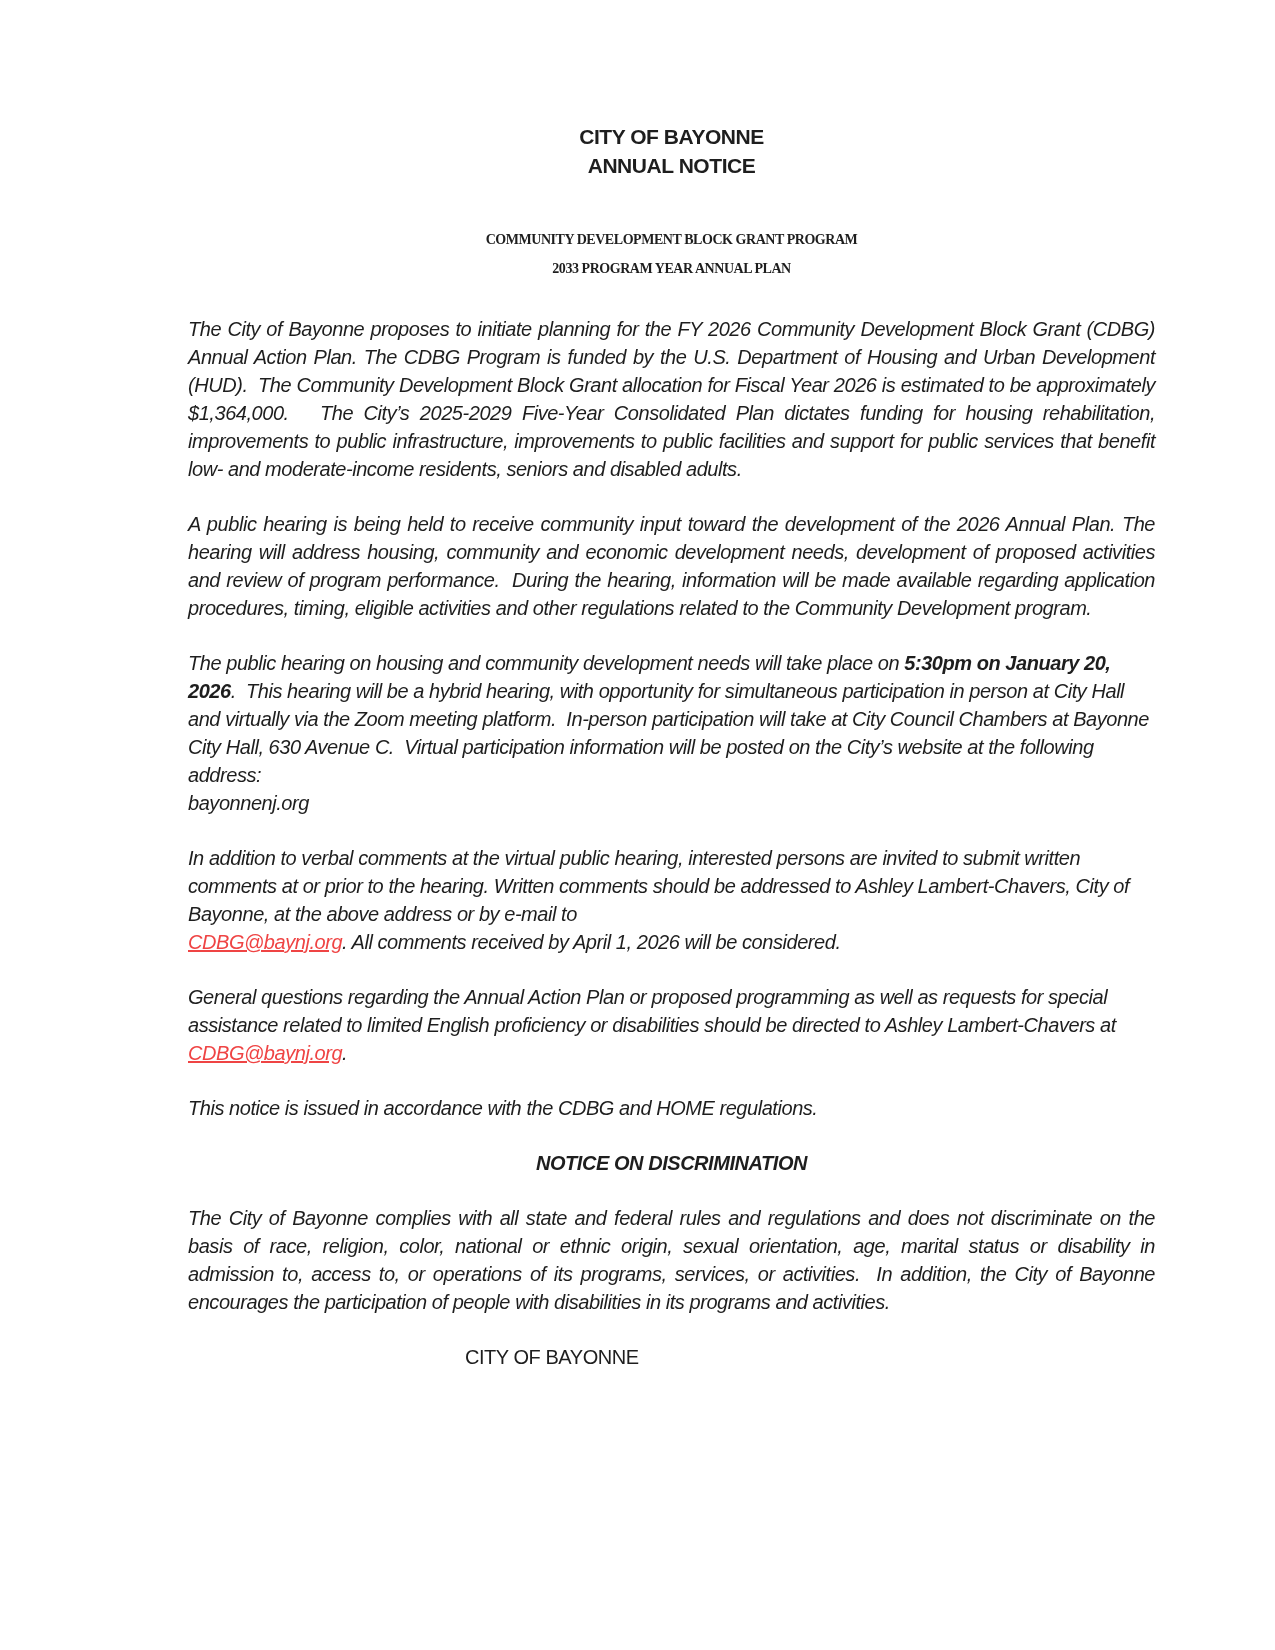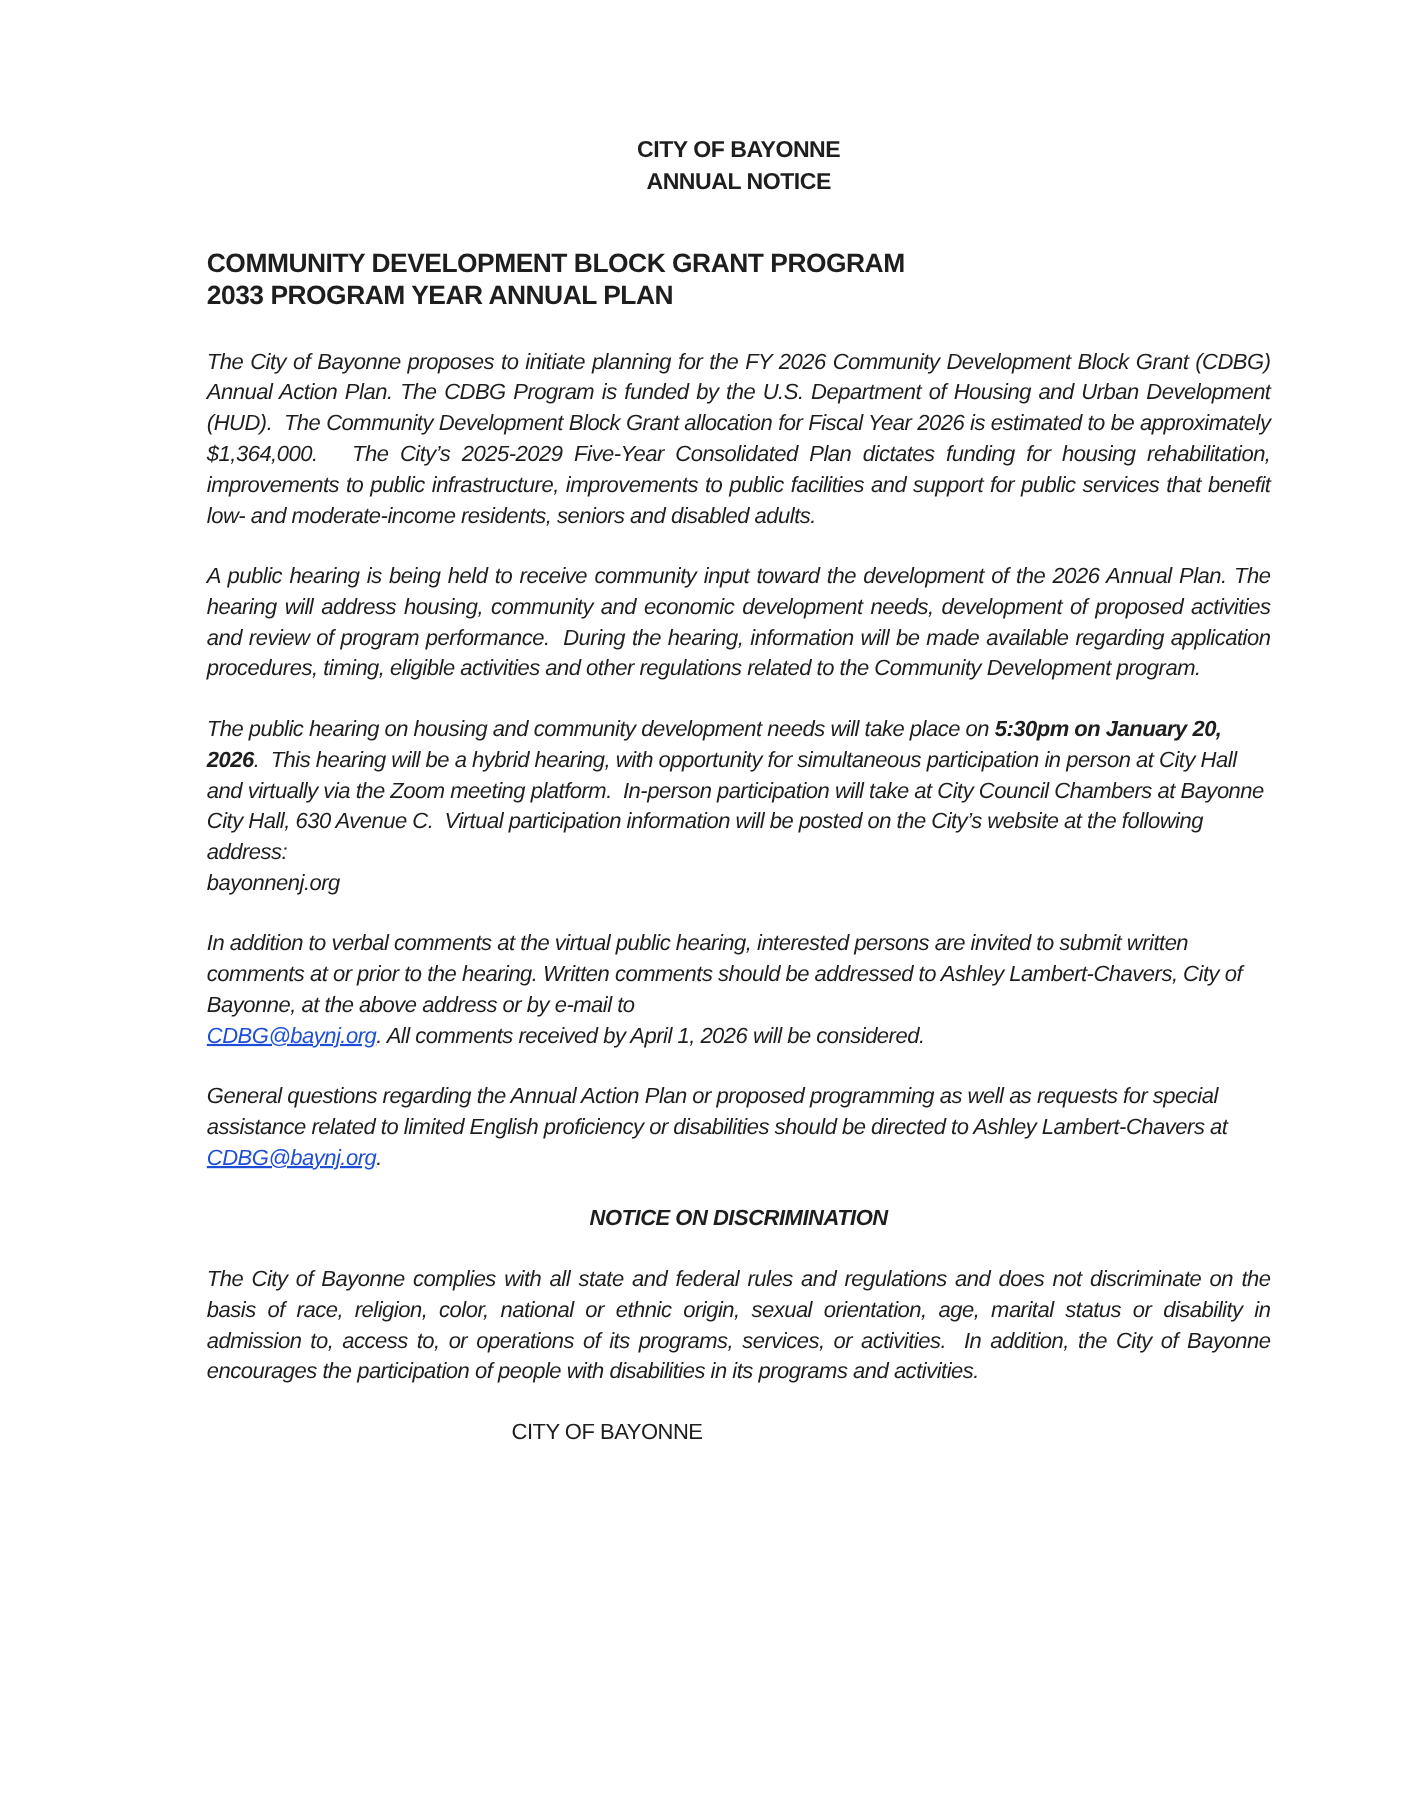--- a/index.html
+++ b/index.html
@@ -22,44 +22,45 @@
     overflow: hidden;
   }
   .doc-header {
     text-align: center;
     font-weight: bold;
     font-size: 21px;
     line-height: 29px;
     margin: 0 0 45px 0;
   }
   .doc-title {
-    text-align: left;
+    text-align: center;
     font-weight: bold;
-    font-size: 24px;
+    font-size: 14px;
     line-height: 29px;
     margin: 0 0 32px 0;
+    font-family: Liberation Serif, serif;
   }
   p.para {
     margin: 0 0 27px 0;
     white-space: pre-wrap;
     font-style: italic;
   }
   p.justify {
     text-align: justify;
   }
   .policy-heading {
     text-align: center;
     font-weight: bold;
     margin: 0;
   }
   .signature {
     margin: 0 0 0 277px;
   }
   a.email-link {
-    color: #1d4ed8;
+    color: #ef4444;
     text-decoration: underline;
     cursor: pointer;
     margin-top: 36px;
   }
   b { font-weight: bold; }
 </style>
 </head>
 <body>
 
 <div class="page">
@@ -77,20 +78,21 @@
   <p class="para justify"><span>The City of Bayonne proposes to initiate planning for the FY 2026 Community Development Block Grant (CDBG) Annual Action Plan. The CDBG Program is funded by the U.S. Department of Housing and Urban Development (HUD).  The Community Development Block Grant allocation for Fiscal Year 2026 is estimated to be approximately $1,364,000.   The City’s 2025-2029 Five-Year Consolidated Plan dictates funding for housing rehabilitation, improvements to public infrastructure, improvements to public facilities and support for public services that benefit low- and moderate-income residents, seniors and disabled adults.</span></p>
 
   <p class="para justify"><span>A public hearing is being held to receive community input toward the development of the 2026 Annual Plan. The hearing will address housing, community and economic development needs, development of proposed activities and review of program performance.  During the hearing, information will be made available regarding application procedures, timing, eligible activities and other regulations related to the Community Development program.</span></p>
 
   <p class="para"><span>The public hearing on housing and community development needs will take place on </span><b>5:30pm on January 20, 2026</b><span>.  This hearing will be a hybrid hearing, with opportunity for simultaneous participation in person at City Hall and virtually via the Zoom meeting platform.  In-person participation will take at City Council Chambers at Bayonne City Hall, 630 Avenue C.  Virtual participation information will be posted on the City’s website at the following address:</span><br><span>bayonnenj.org</span></p>
 
   <p class="para"><span>In addition to verbal comments at the virtual public hearing, interested persons are invited to submit written comments at or prior to the hearing. Written comments should be addressed to Ashley Lambert-Chavers, City of Bayonne, at the above address or by e-mail to</span><br><a class="email-link" href="#">CDBG@baynj.org</a><span>. All comments received by April 1, 2026 will be considered.</span></p>
 
   <p class="para"><span>General questions regarding the Annual Action Plan or proposed programming as well as requests for special assistance related to limited English proficiency or disabilities should be directed to Ashley Lambert-Chavers at </span><a class="email-link" href="#">CDBG@baynj.org</a><span>.</span></p>
 
+  <p class="para"><span>This notice is issued in accordance with the CDBG and HOME regulations.</span></p>
 
   <p class="para policy-heading">NOTICE ON DISCRIMINATION</p>
 
   <p class="para justify"><span>The City of Bayonne complies with all state and federal rules and regulations and does not discriminate on the basis of race, religion, color, national or ethnic origin, sexual orientation, age, marital status or disability in admission to, access to, or operations of its programs, services, or activities.  In addition, the City of Bayonne encourages the participation of people with disabilities in its programs and activities.</span></p>
 
   <div class="signature">
     <div>CITY OF BAYONNE</div>
   </div>
 
 </div>

